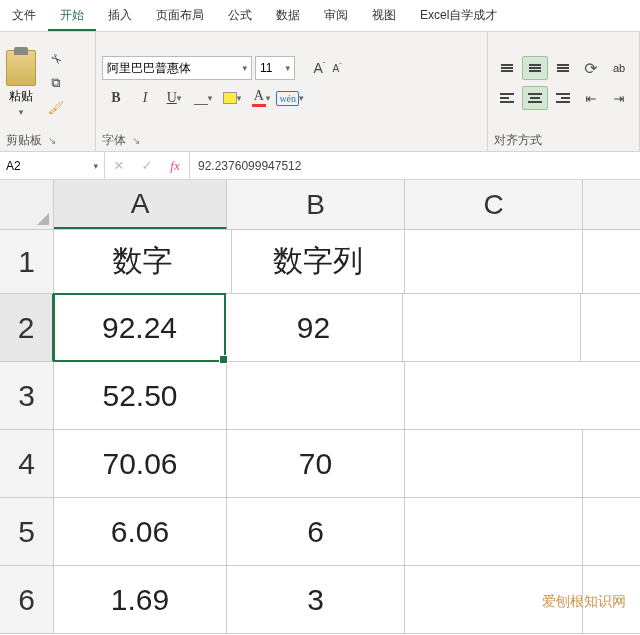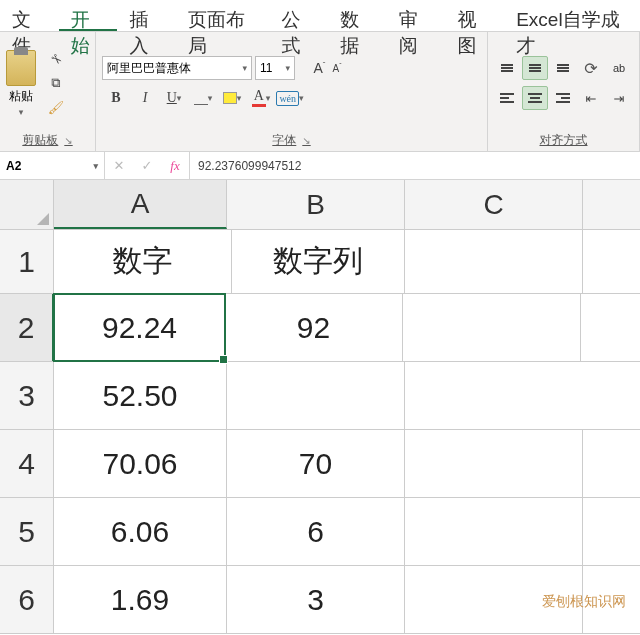--- a/index.html
+++ b/index.html
@@ -1,27 +1,27 @@
 <!DOCTYPE html>
 <html><head>
 <meta charset="utf-8">
 <style>
   * { box-sizing: border-box; margin: 0; padding: 0; }
   body { font-family: "Microsoft YaHei", Arial, sans-serif; background: #fff; width: 640px; height: 635px; overflow: hidden; }
   
   
-  .tabs { display: flex; background: #fff; height: 32px; border-bottom: 1px solid #d4d4d4; font-size: 19px; }
+  .tabs { display: flex; background: #fff; height: 32px; border-bottom: 1px solid #d4d4d4; font-size: 12px; }
   .tab { padding: 7px 12px 5px; color: #333; cursor: pointer; }
   .tab.active { color: #217346; border-bottom: 2px solid #217346; font-weight: 500; }
   
   
   .ribbon { display: flex; background: #f3f2f1; height: 120px; border-bottom: 1px solid #d4d4d4; }
   .group { border-right: 1px solid #d4d4d4; padding: 4px 6px 2px; display: flex; flex-direction: column; justify-content: space-between; min-width: 0; }
   .group-body { display: flex; align-items: center; gap: 4px; flex: 1; }
-  .group-label { text-align: center; font-size: 12px; color: #555; padding: 2px 0 0; display: flex; justify-content: center; align-items: center; gap: 6px; text-decoration: underline; }
+  .group-label { text-align: center; font-size: 12px; color: #555; padding: 2px 0 0; display: flex; align-items: center; gap: 6px; }
   .group-label .launcher { font-size: 10px; color: #888; cursor: pointer; }
   
   
   .clip-col { display: flex; flex-direction: column; align-items: center; gap: 2px; }
   .paste-icon { width: 30px; height: 36px; background: linear-gradient(#e8d28a,#d4b45a); border: 1px solid #b89a3a; border-radius: 2px; position: relative; }
   .paste-icon::before { content:""; position:absolute; top:-4px; left:7px; width:14px; height:8px; background:#888; border-radius:2px 2px 0 0; }
   .paste-lbl { font-size: 12px; }
   .clip-side { display: flex; flex-direction: column; gap: 2px; margin-left: 4px; }
   .sbtn { width: 24px; height: 22px; display:flex; align-items:center; justify-content:center; font-size:13px; color:#444; cursor:pointer; border-radius:2px; }
   .scissors { transform: rotate(45deg); }
@@ -52,21 +52,21 @@
   .ha.center span:nth-child(2){ width:10px; margin:0 auto;} 
   .ha.left span { margin-left:0; } .ha.left span:nth-child(2){width:9px;}
   .ha.right span { margin-left:auto; } .ha.right span:nth-child(2){width:9px;}
   .va { display:flex; flex-direction:column; gap:1px; align-items:center;}
   .va span{display:block;width:12px;height:2px;background:#444;}
   .indent { font-size:13px; color:#444; }
   .wrap-icon { font-size:11px; color:#333; }
   
   
   .fbar { display:flex; height:28px; border-bottom:1px solid #d4d4d4; font-size:12px; align-items:stretch; }
-  .namebox { width:105px; border-right:1px solid #d4d4d4; padding:0 6px; display:flex; align-items:center; justify-content:space-between; background:#fff;font-weight:bold; }
+  .namebox { width:105px; border-right:1px solid #d4d4d4; padding:0 6px; display:flex; align-items:center; justify-content:space-between; background:#fff; }
   .fb-btns { display:flex; align-items:center; border-right:1px solid #d4d4d4; }
   .fb-btn { width:28px; display:flex; align-items:center; justify-content:center; color:#bbb; font-size:13px; cursor:pointer; }
   .fb-btn.fx { color:#ec4899; font-style:italic; font-family:Liberation Serif, serif; }
   .fb-val { flex:1; padding:0 8px; display:flex; align-items:center; color:#444; }
   
   
   .sheet { display:flex; flex-direction:column; }
   .col-head { display:flex; border-bottom:1px solid #ccc; background:#f4f4f4; height:50px; font-size:28px; color:#333; }
   .corner { width:54px; border-right:1px solid #ccc; background:#f0f0f0; position:relative; }
   .corner::after { content:""; position:absolute; right:4px; bottom:4px; width:0; height:0; border-right:12px solid #b5b5b5; border-top:12px solid transparent; }

